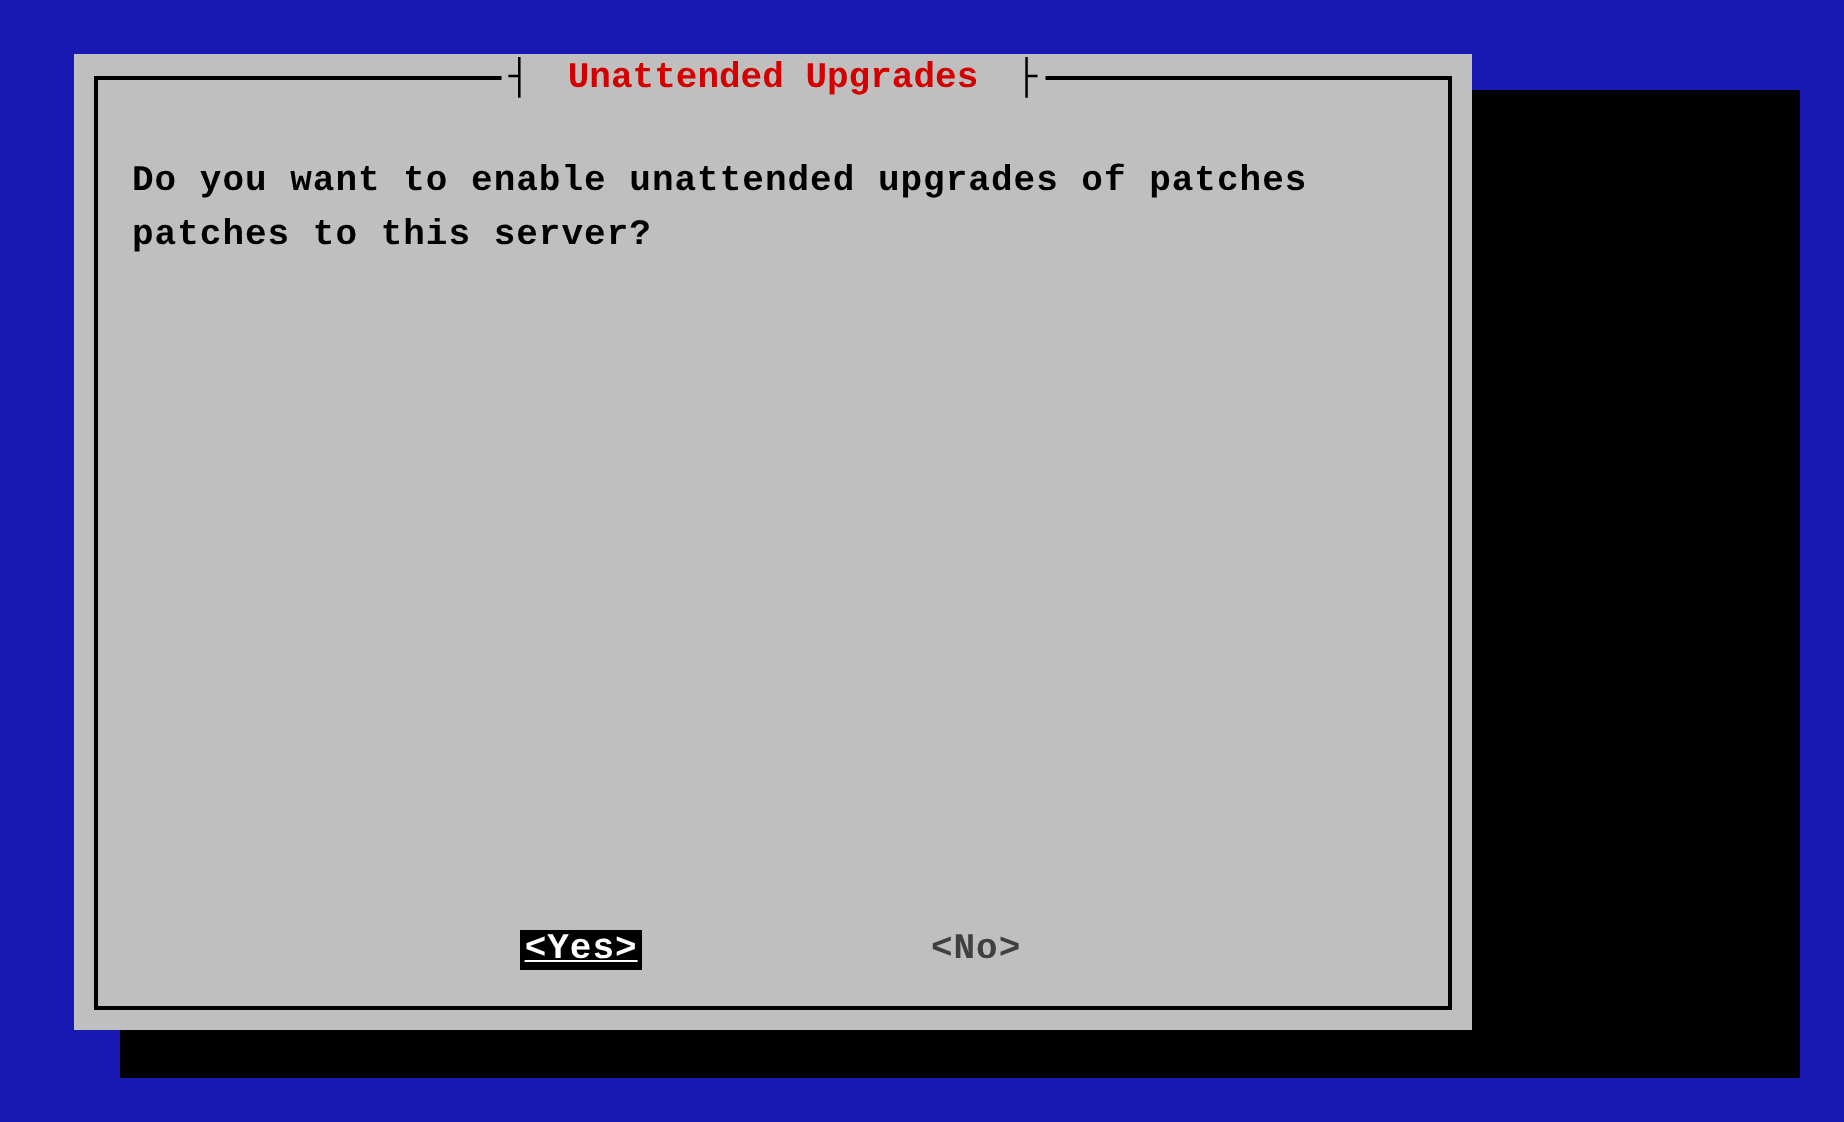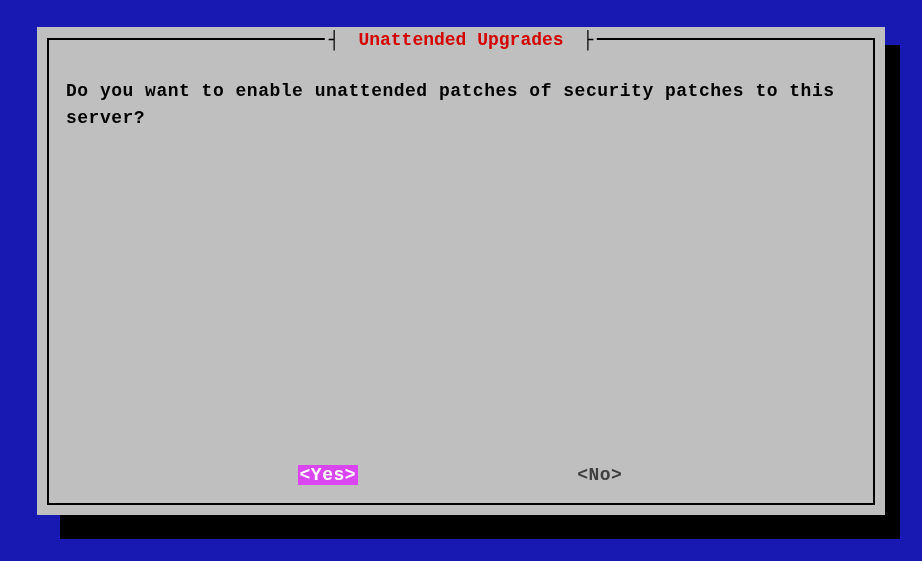--- a/index.html
+++ b/index.html
@@ -17,21 +17,21 @@
       left: 60px;
       top: 45px;
       width: 840px;
       height: 494px;
       background: #000;
     }
     .dialog {
       position: absolute;
       left: 37px;
       top: 27px;
-      width: 848px;
+      width: 699px;
       height: 488px;
       background: #bfbfbf;
     }
     .border-outer {
       position: absolute;
       left: 10px;
       top: 11px;
       right: 10px;
       bottom: 10px;
       border: 2px solid #000;
@@ -77,41 +77,42 @@
     .btn {
       font-family: inherit;
       font-size: inherit;
       font-weight: bold;
       border: none;
       padding: 0 2px;
       cursor: pointer;
       letter-spacing: 0.5px;
     }
     .btn-yes {
-      background: #d946ef;
+      background: #000000;
       color: #fff;
+      text-decoration: underline;
     }
     .btn-no {
       background: transparent;
       color: #404040;
     }
   </style>
 </head>
 <body>
 
 <div class="shadow"></div>
 
 <div class="dialog">
   <div class="border-outer">
     <div class="title-wrap">
       <span class="title-line">┤</span>
       <span class="title-text">Unattended Upgrades</span>
       <span class="title-line">├</span>
     </div>
 
-    <div class="body-text">Do you want to enable unattended patches of security patches to this server?</div>
+    <div class="body-text">Do you want to enable unattended upgrades of patches patches to this server?</div>
 
     <div class="buttons-row">
       <button class="btn btn-yes">&lt;Yes&gt;</button>
       <button class="btn btn-no">&lt;No&gt;</button>
     </div>
   </div>
 </div>
 
 </body></html>

